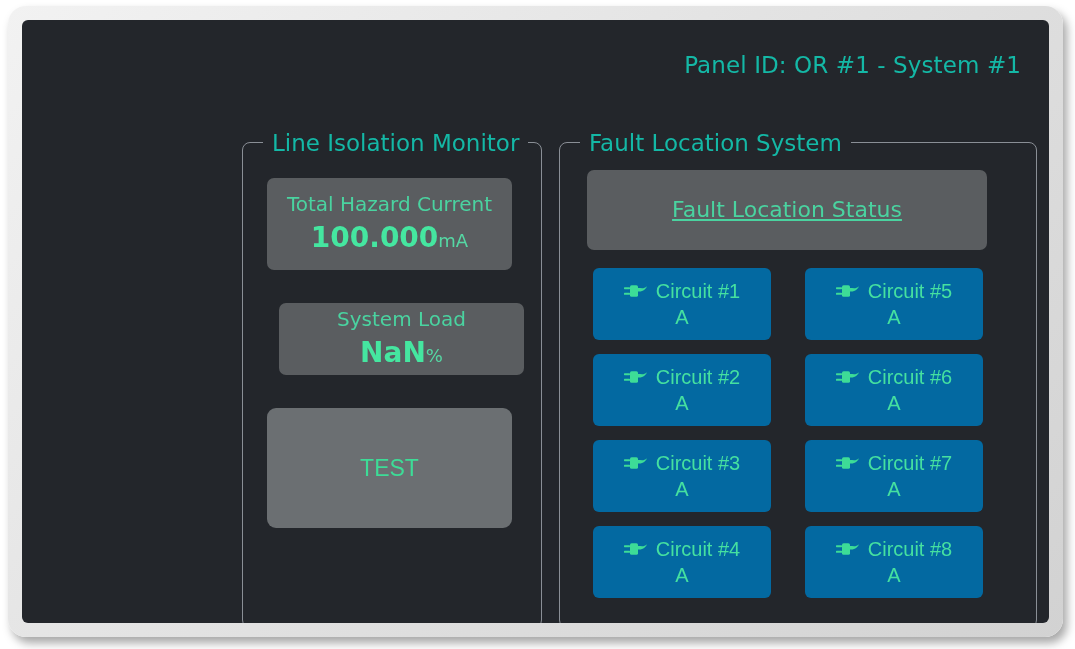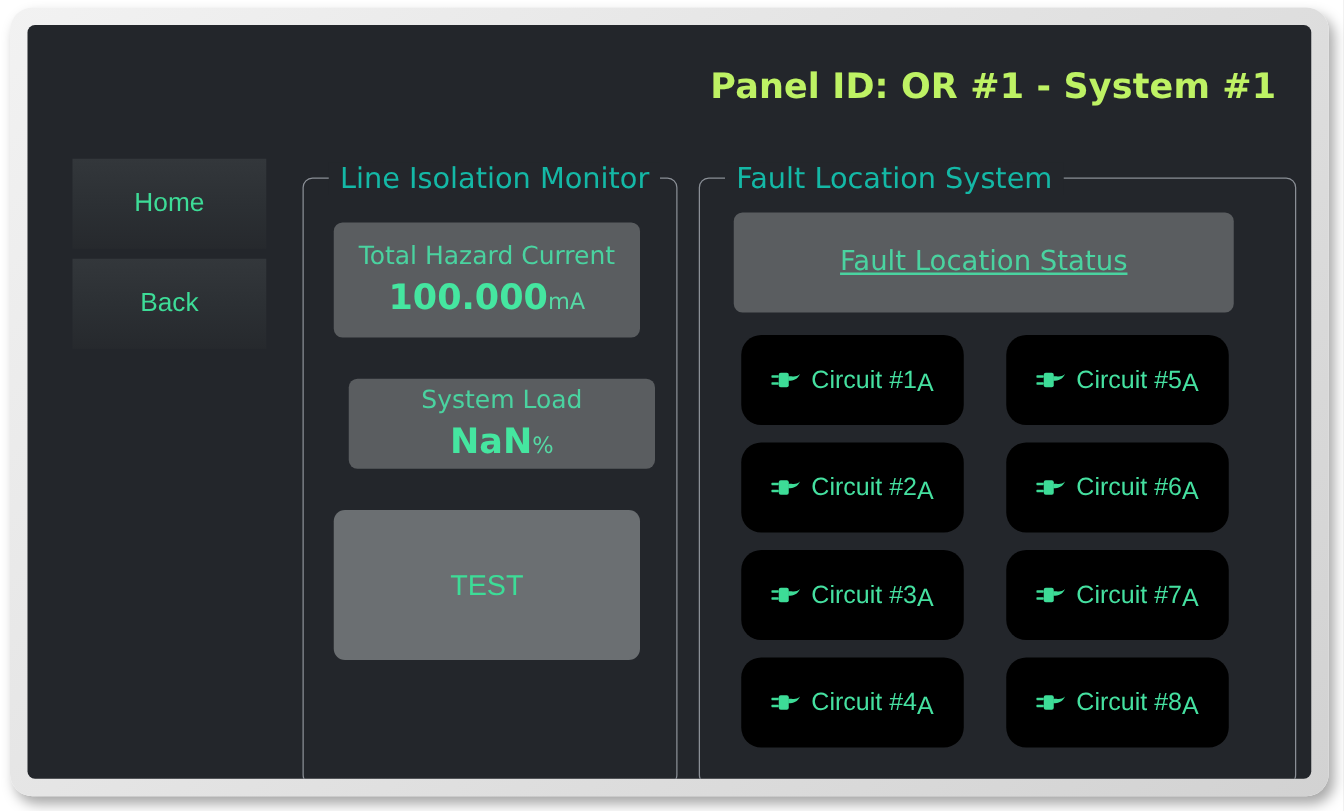--- a/index.html
+++ b/index.html
@@ -37,25 +37,24 @@
     border-radius: 6px;
     box-sizing: border-box;
     overflow: hidden;
   }
 
   
   #panel-id {
     position: absolute;
     right: 28px;
     top: 32px;
-    font-size: 28px;
-    color: #bef264;
+    font-size: 23px;
+    color: #14b8a6;
     white-space: nowrap;
     letter-spacing: 0.1px;
-    font-weight: bold;
   }
 
   
   #nav-column {
     position: absolute;
     left: 36px;
     top: 107px;
     width: 155px;
   }
   .nav-button {
@@ -179,25 +178,25 @@
     left: 33px;
     top: 125px;
     width: 412px;
     display: grid;
     grid-template-columns: 178px 178px;
     grid-auto-rows: 72px;
     column-gap: 34px;
     row-gap: 14px;
   }
   .circuit-tile {
-    background: #000000;
-    border-radius: 16px;
-    box-sizing: border-box;
-    display: flex;
-    flex-direction: row;
+    background: #0369a1;
+    border-radius: 6px;
+    box-sizing: border-box;
+    display: flex;
+    flex-direction: column;
     align-items: center;
     justify-content: center;
     border: none;
     padding: 0;
   }
   .circuit-head {
     display: flex;
     align-items: center;
     justify-content: center;
     gap: 8px;
@@ -216,24 +215,20 @@
   .plug-icon { display: block; }
 </style>
 </head>
 <body>
 
 <div id="device-bezel">
   <div id="screen">
 
     <div id="panel-id">Panel ID: OR #1 - System #1</div>
 
-    <div id="nav-column">
-      <button class="nav-button">Home</button>
-      <button class="nav-button">Back</button>
-    </div>
 
     <div class="group" id="group-lim">
       <div class="group-legend">Line Isolation Monitor</div>
 
       <div class="readout" id="tile-hazard">
         <div class="readout-label">Total Hazard Current</div>
         <div class="readout-value"><span>100.000</span><span class="readout-unit">mA</span></div>
       </div>
 
       <div class="readout" id="tile-load">

